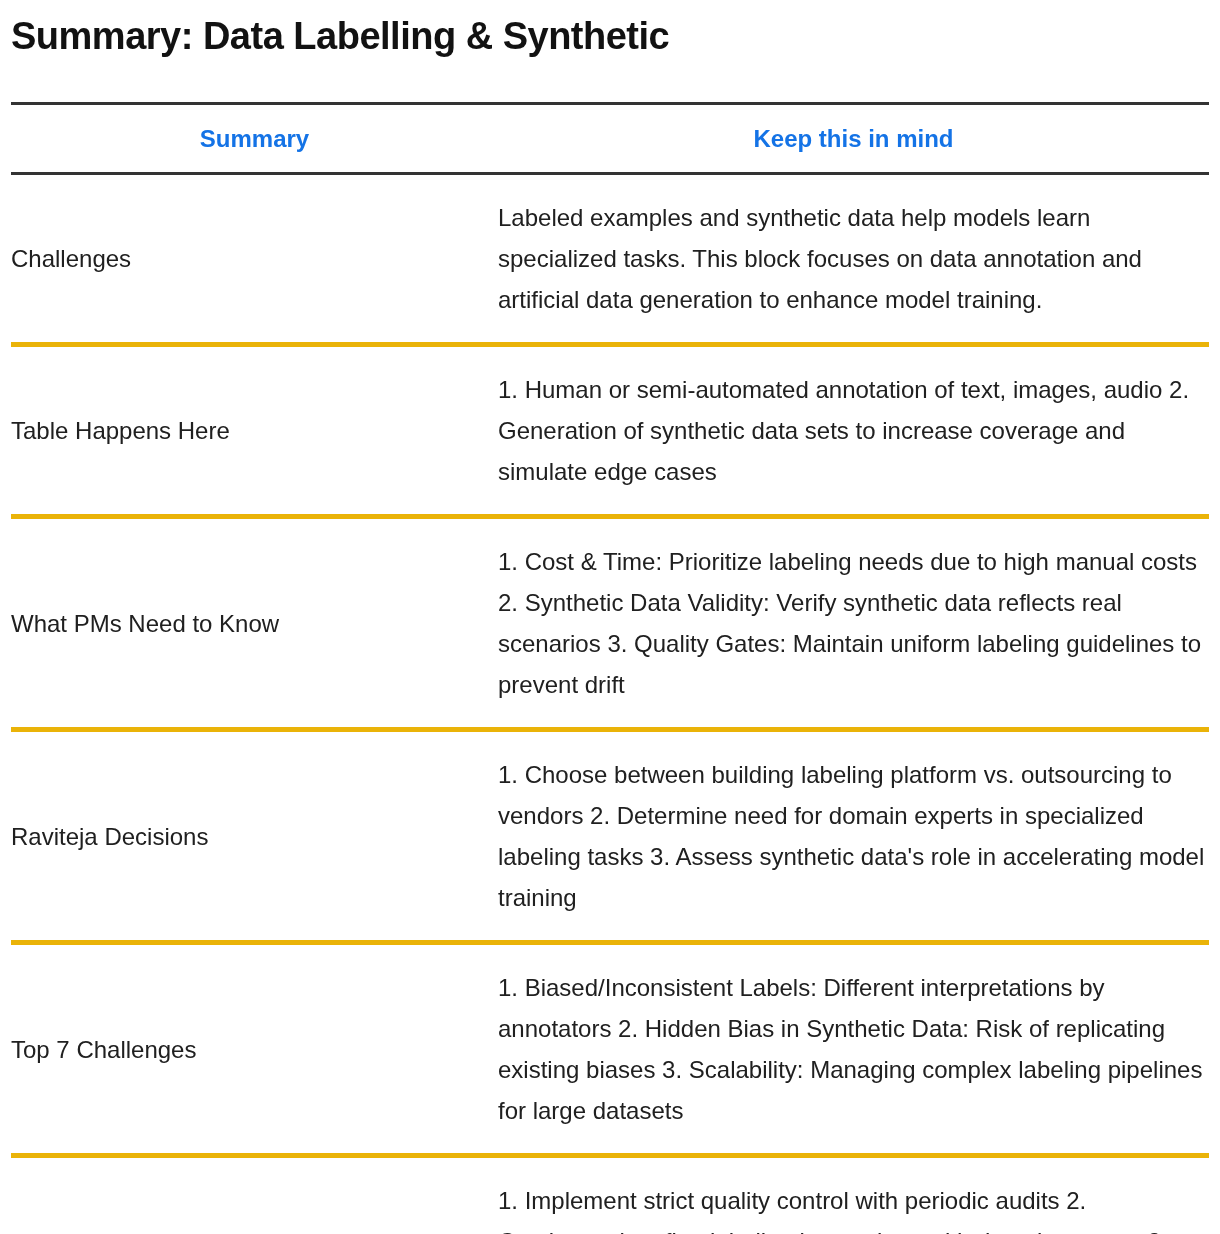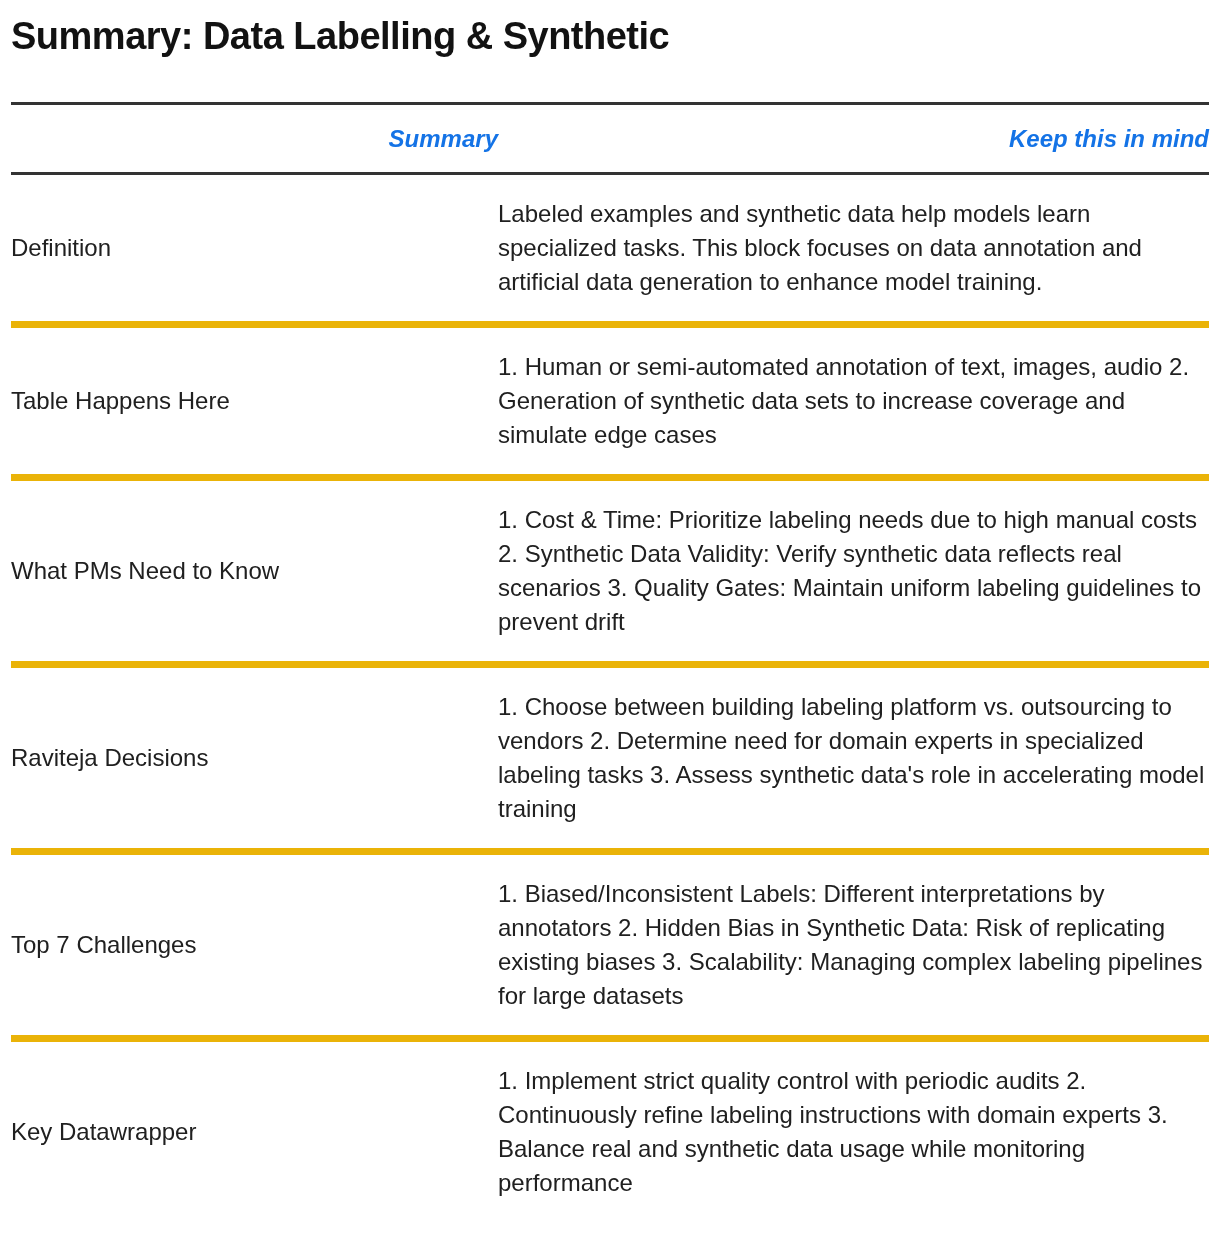--- a/index.html
+++ b/index.html
@@ -29,39 +29,38 @@
   }
   table.summary-table {
     width: 1198px;
     border-collapse: collapse;
     table-layout: fixed;
     margin-top: 42px;
   }
   table.summary-table col.col-label   { width: 487px; }
   table.summary-table col.col-content { width: 711px; }
   table.summary-table th {
-    text-align: right;
+    text-align: center;
     font-size: 24px;
     font-weight: 700;
     line-height: 28px;
     color: #1473e6;
     padding: 20px 0 19px 0;
     border-top: 3px solid #333333;
     border-bottom: 3px solid #333333;
-    font-style: italic;
   }
   table.summary-table td {
     font-size: 24px;
-    line-height: 34px;
+    line-height: 41px;
     vertical-align: middle;
     padding: 22px 0;
     color: #202020;
   }
   table.summary-table tbody tr + tr td {
-    border-top: 7px solid #eab308;
+    border-top: 5px solid #eab308;
   }
   td.cell-label {
     padding-right: 30px;
   }
   .footer {
     margin-top: 46px;
     width: 1198px;
     font-size: 19px;
     line-height: 28px;
     color: #8e8e8e;
@@ -80,21 +79,21 @@
       <col class="col-content">
     </colgroup>
     <thead>
       <tr>
         <th>Summary</th>
         <th>Keep this in mind</th>
       </tr>
     </thead>
     <tbody>
       <tr>
-        <td class="cell-label">Definition</td>
+        <td class="cell-label">Challenges</td>
         <td class="cell-content">Labeled examples and synthetic data help models learn specialized tasks. This block focuses on data annotation and artificial data generation to enhance model training.</td>
       </tr>
       <tr>
         <td class="cell-label">Table Happens Here</td>
         <td class="cell-content">1. Human or semi-automated annotation of text, images, audio 2. Generation of synthetic data sets to increase coverage and simulate edge cases</td>
       </tr>
       <tr>
         <td class="cell-label">What PMs Need to Know</td>
         <td class="cell-content">1. Cost &amp; Time: Prioritize labeling needs due to high manual costs 2. Synthetic Data Validity: Verify synthetic data reflects real scenarios 3. Quality Gates: Maintain uniform labeling guidelines to prevent drift</td>
       </tr>

